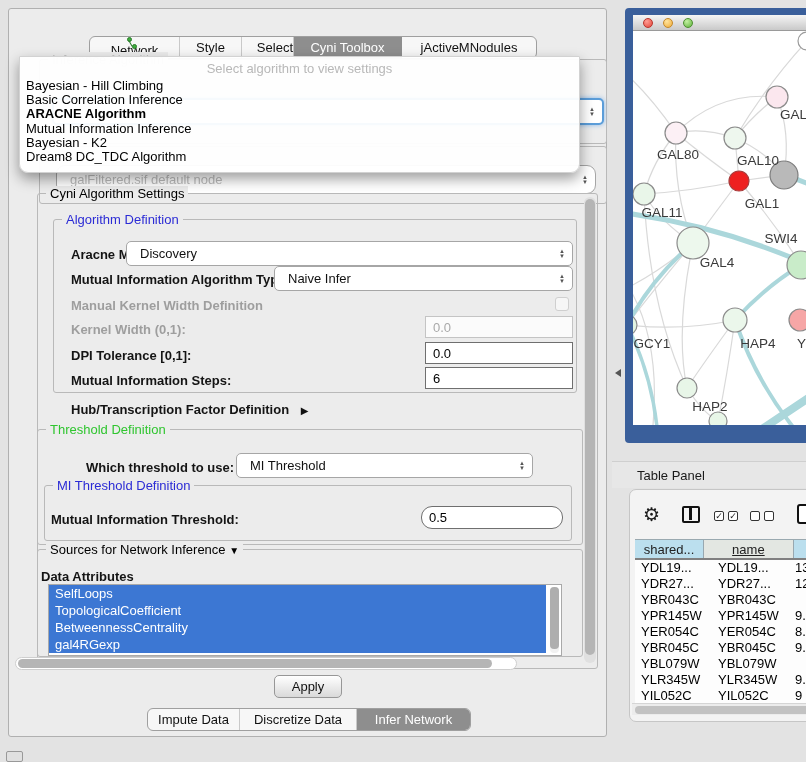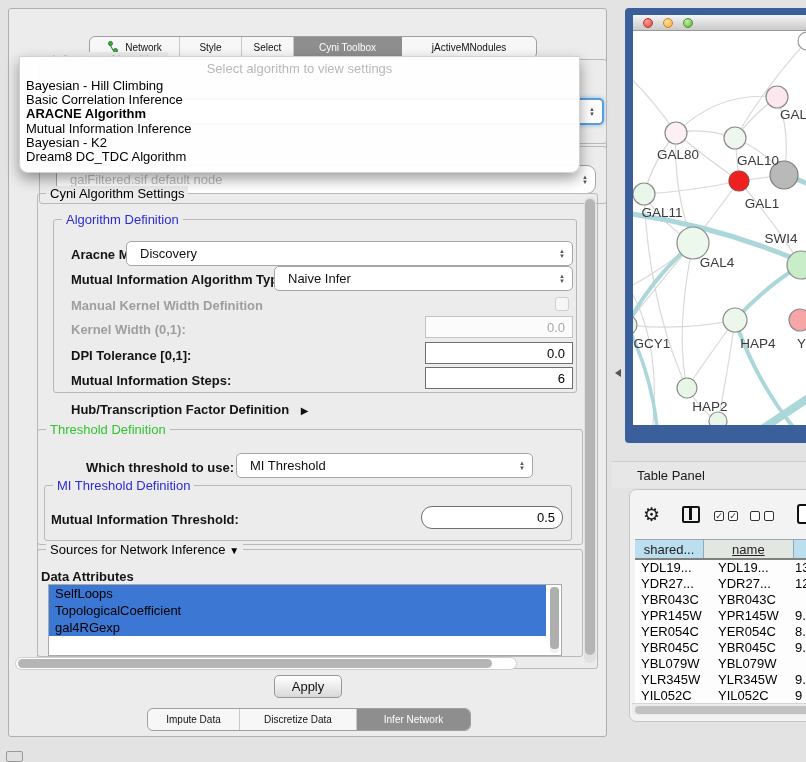--- a/index.html
+++ b/index.html
@@ -13,22 +13,22 @@
   .cp-titlebar { position:absolute; left:0; top:0; width:100%; height:22px;
     background:linear-gradient(#f3f3f3,#dcdcdc); border-bottom:1px solid #bdbdbd;
     display:flex; align-items:center; }
   .cp-title { font-size:13px; color:#1a1a1a; padding-left:10px; }
   .float-btn { position:absolute; right:26px; top:6px; width:11px; height:10px;
     border:1.5px solid #333; background:#f4f4f4; }
   .close-btn { position:absolute; right:7px; top:3px; font-size:13px; font-weight:bold; color:#1a1a1a; }
 
   .tabstrip { position:absolute; display:flex; height:23px; background:#f7f7f7;
     border:1px solid #9f9f9f; border-radius:6px; overflow:hidden; }
-  .tab { display:flex; align-items:center; justify-content:center; font-size:10px;
-    color:#111; border-right:1px solid #c9c9c9; height:100%; }
+  .tab { display:flex; align-items:center; justify-content:center; font-size:13px;
+    color:#111; border-right:1px solid #c9c9c9; height:100%;flex-direction:column; }
   .tab:last-child { border-right:none; }
   .tab.selected { background:#8e8e8e; color:#fff; border-right-color:#8e8e8e; }
   #top-tabstrip { left:80px; top:27px; }
   #bottom-tabstrip { left:138px; top:699px; }
 
   .gbox { position:absolute; border:1px solid #b9b9b9; border-radius:3px; }
   .glabel { position:absolute; top:-8px; left:8px; background:#ececec; padding:0 4px;
     font-size:13px; line-height:15px; white-space:nowrap; }
   .glabel.blue { color:#2b2bd5; }
   .glabel.green { color:#2fc52f; }
@@ -36,21 +36,21 @@
 
   .combo { position:absolute; background:#fff; border:1px solid #a6a6a6; border-radius:5px;
     font-size:13px; color:#111; display:flex; align-items:center; padding:0 20px 0 13px; }
   .stepper { position:absolute; right:7px; top:50%; transform:translateY(-50%);
     display:flex; flex-direction:column; font-size:6px; line-height:5px; color:#555; }
 
   .field-label { position:absolute; font-size:13px; font-weight:bold; color:#141414; white-space:nowrap; }
   .field-label.dim { color:#9e9e9e; }
 
   .tinput { position:absolute; border:1px solid #6f6f6f; background:#fff; font-size:13px;
-    text-align:right; padding:8px 7px; font-family:inherit; color:#000; }
+    padding:8px 7px; font-family:inherit; color:#000; }
   .tinput.disabled { border-color:#c4c4c4; background:#fbfbfb; color:#a9a9a9; }
 
   .checkbox { position:absolute; width:14px; height:14px; border:1px solid #cfcfcf;
     border-radius:3px; background:#f6f6f6; }
 
   
   #algo-dropdown { position:absolute; left:10px; top:47px; width:561px; height:117px;
     background:rgba(255,255,255,0.95); border:1px solid #d2d2d2; border-radius:0 0 9px 9px;
     box-shadow:0 6px 14px rgba(0,0,0,0.38); z-index:20; }
   #algo-placeholder { height:22px; text-align:center; font-size:13px; color:#b8b8b8;
@@ -60,21 +60,21 @@
 
   
   .vscroll-track { position:absolute; width:12px; background:#e0e0e0; border-radius:6px; }
   .vscroll-thumb { position:absolute; left:1px; width:10px; background:#b5b5b5; border-radius:5px; }
   .hscroll-track { position:absolute; height:13px; background:#fff; border:1px solid #cfcfcf; border-radius:7px; }
   .hscroll-thumb { position:absolute; top:1px; height:9px; background:#b5b5b5; border-radius:5px; }
 
   
   #attr-list { position:absolute; left:39px; top:575px; width:514px; height:72px;
     background:#fff; border:1px solid #a9a9a9; overflow:hidden; }
-  .attr-item { height:17px; background:#3c77d3; color:#000000; font-size:13px;
+  .attr-item { height:17px; background:#3c77d3; color:#ffffff; font-size:13px;
     line-height:17px; padding-left:6px; width:497px; }
   #attr-scroll { position:absolute; right:2px; top:2px; width:9px; height:66px; background:#f1f1f1; border-radius:4px; }
   #attr-scroll-thumb { position:absolute; left:0; top:0; width:9px; height:62px; background:#aeaeae; border-radius:4px; }
 
   .apply-btn { position:absolute; left:265px; top:666px; width:68px; height:23px;
     background:linear-gradient(#ffffff,#d9d9d9); border:1px solid #979797; border-radius:5px;
     font-size:13px; color:#111; display:flex; align-items:center; justify-content:center; }
 
   .expander-arrow { font-size:10px; color:#111; margin-left:8px; }
 
@@ -143,21 +143,21 @@
           <span class="net-tab-icon">
             <i></i>
             <i></i>
             <span class="stem"></span>
           </span>
           <span>Network</span>
         </div>
         <div class="tab" style="width: 62px;">
           <span>Style</span>
         </div>
-        <div class="tab" style="width: 52px;">
+        <div class="tab" style="width: 52px; align-items: flex-end;">
           <span>Select</span>
         </div>
         <div class="tab selected" style="width: 108px;">
           <span>Cyni Toolbox</span>
         </div>
         <div class="tab" style="width: 134px;">
           <span>jActiveMNodules</span>
         </div>
       </div>
 
@@ -238,20 +238,21 @@
       <span class="glabel">
         <span>Sources for Network Inference</span>
         <span style="font-size:10px;">▼</span>
       </span>
     </div>
     <span class="field-label" style="left:32px; top:560px;">Data Attributes</span>
     <div id="attr-list">
       <div id="attr-items">
           <div class="attr-item">SelfLoops</div>
           <div class="attr-item">TopologicalCoefficient</div>
+          <div class="attr-item">BetweennessCentrality</div>
           <div class="attr-item">gal4RGexp</div>
         </div>
       <div id="attr-scroll">
         <div id="attr-scroll-thumb"></div>
       </div>
     </div>
 
     <div class="hscroll-track" style="left:6px; top:648px; width:502px;">
       <div class="hscroll-thumb" style="left:2px; width:474px;"></div>
     </div>

